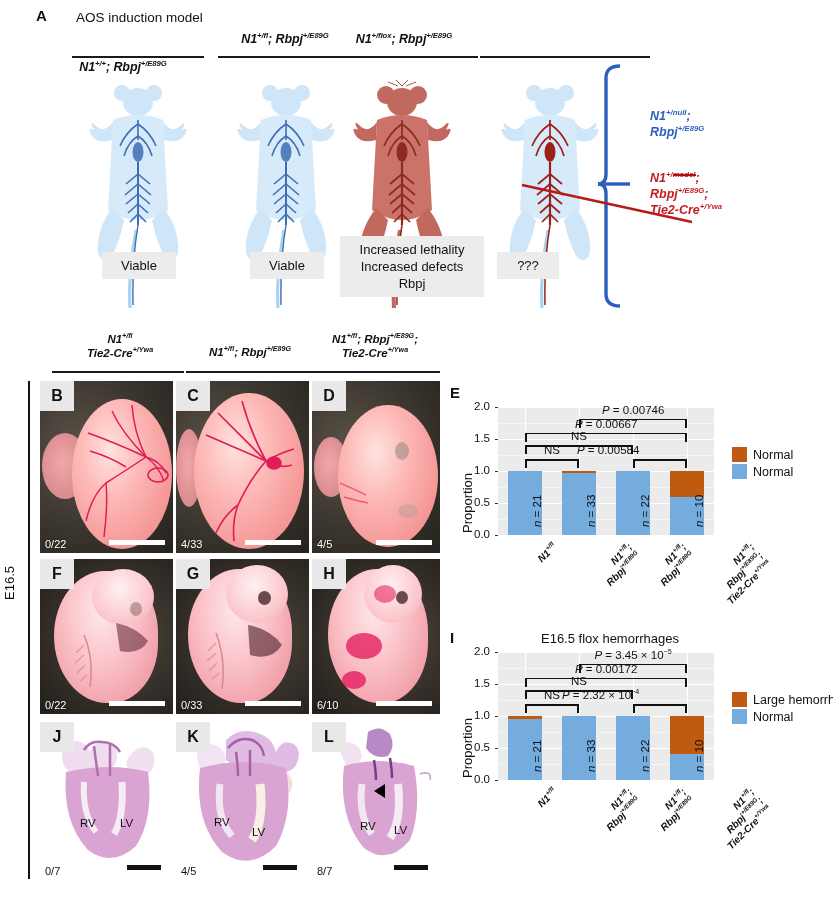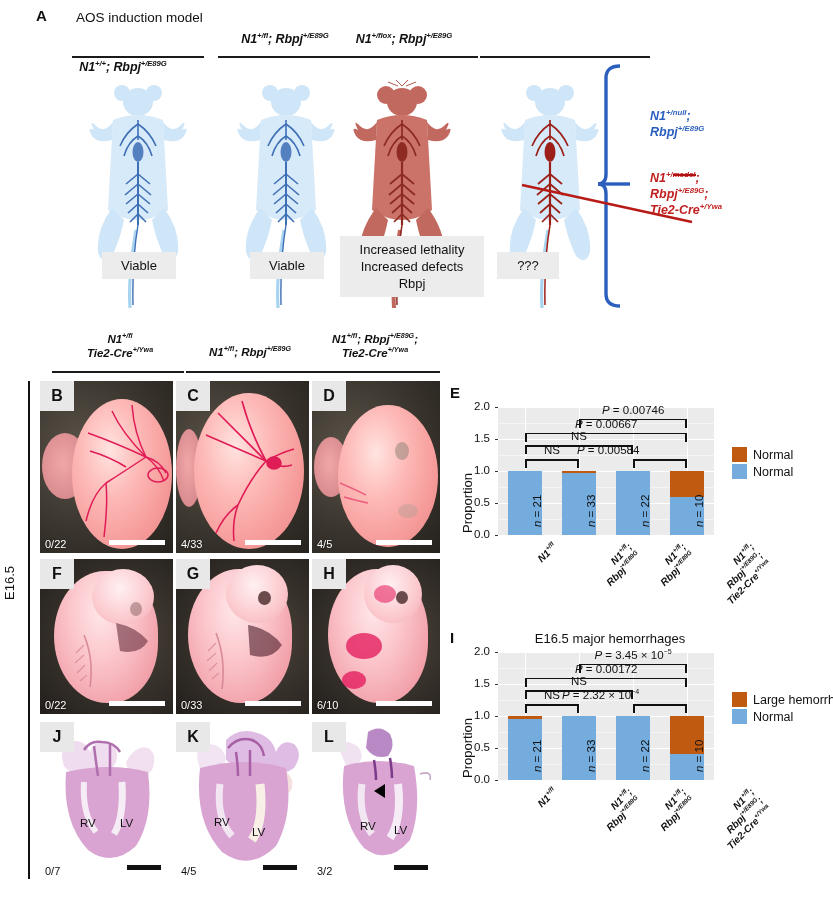--- a/index.html
+++ b/index.html
@@ -508,21 +508,21 @@
       <g stroke="#7b3a8a" stroke-width="2.5" fill="none">
         <path d="M62 38 Q64 50 64 58"></path>
           <path d="M78 36 Q80 48 80 56"></path>
       </g>
       <path d="M108 52 Q120 48 118 58" stroke="#c8a8c8" stroke-width="1.6" fill="none"></path>
     </svg>
     <div class="arrowhead" style="left:62px; top:62px;"></div>
     <div class="plabel">L</div>
     <div class="h-lbl" style="left:48px; top:98px;">RV</div>
     <div class="h-lbl" style="left:82px; top:102px;">LV</div>
-    <div class="count dark">3/2</div>
+    <div class="count dark">8/7</div>
     <div class="sbar dark" style="width:34px; height:5px; right:12px; bottom:10px;"></div>
   </div>
 
   <div class="chart" id="chartE" style="left:450px; top:385px; width:383px; height:215px;">
     <div class="c-letter panel-letter">E</div>
     <div class="ylab" style="left:10px; top:148px;">Proportion</div>
     <div class="plotarea" id="plotE" style="left:48px; top:22px; width:216px; height:128px;">
         <div class="gridline" style="top: 128px; height: 1.4px;"></div>
         <div class="gridline" style="top: 96px; height: 1.4px;"></div>
         <div class="gridline" style="top: 64px; height: 1.4px;"></div>
@@ -626,21 +626,21 @@
         </div>
         <div class="row">
           <span class="sw" style="background: rgb(116, 172, 222);"></span>
           <span class="lt">Normal</span>
         </div>
       </div>
   </div>
 
   <div class="chart" id="chartI" style="left:450px; top:630px; width:383px; height:215px;">
     <div class="c-letter panel-letter">I</div>
-    <div class="c-title" style="left:40px; top:1px; width:240px;">E16.5 major hemorrhages</div>
+    <div class="c-title" style="left:40px; top:1px; width:240px;">E16.5 flox hemorrhages</div>
     <div class="ylab" style="left:10px; top:148px;">Proportion</div>
     <div class="plotarea" id="plotI" style="left:48px; top:22px; width:216px; height:128px;">
         <div class="gridline" style="top: 128px; height: 1.4px;"></div>
         <div class="gridline" style="top: 96px; height: 1.4px;"></div>
         <div class="gridline" style="top: 64px; height: 1.4px;"></div>
         <div class="gridline" style="top: 32px; height: 1.4px;"></div>
         <div class="gridline" style="top: 0px; height: 1.4px;"></div>
         <div class="gridline minor" style="top: 112px;"></div>
         <div class="gridline minor" style="top: 80px;"></div>
         <div class="gridline minor" style="top: 48px;"></div>

